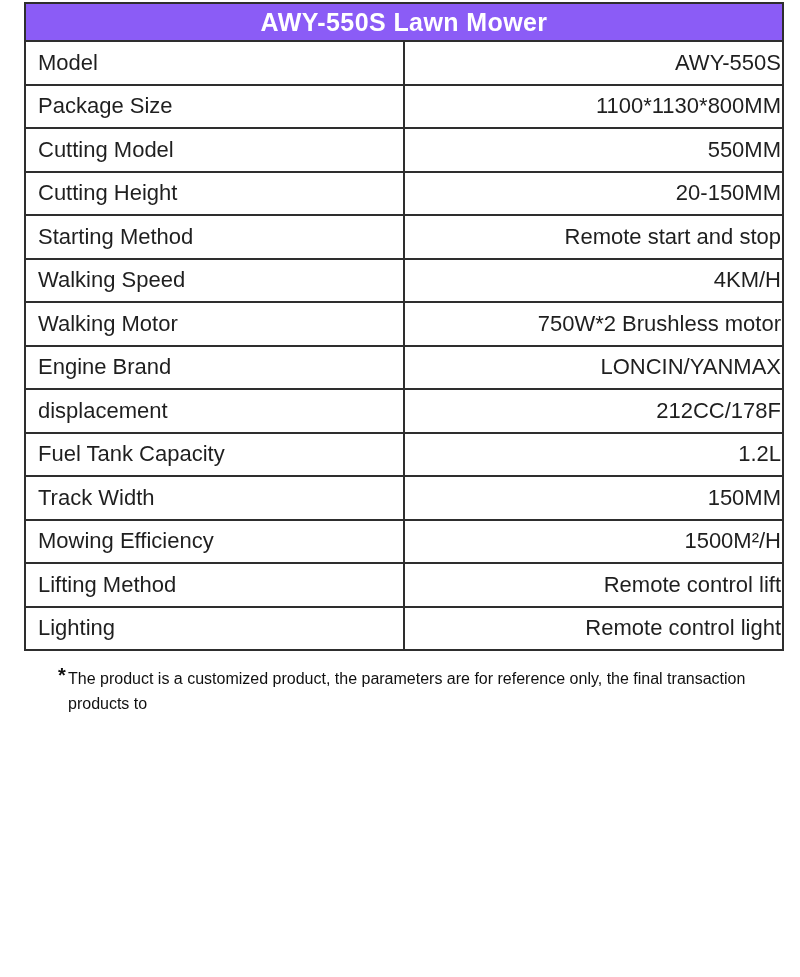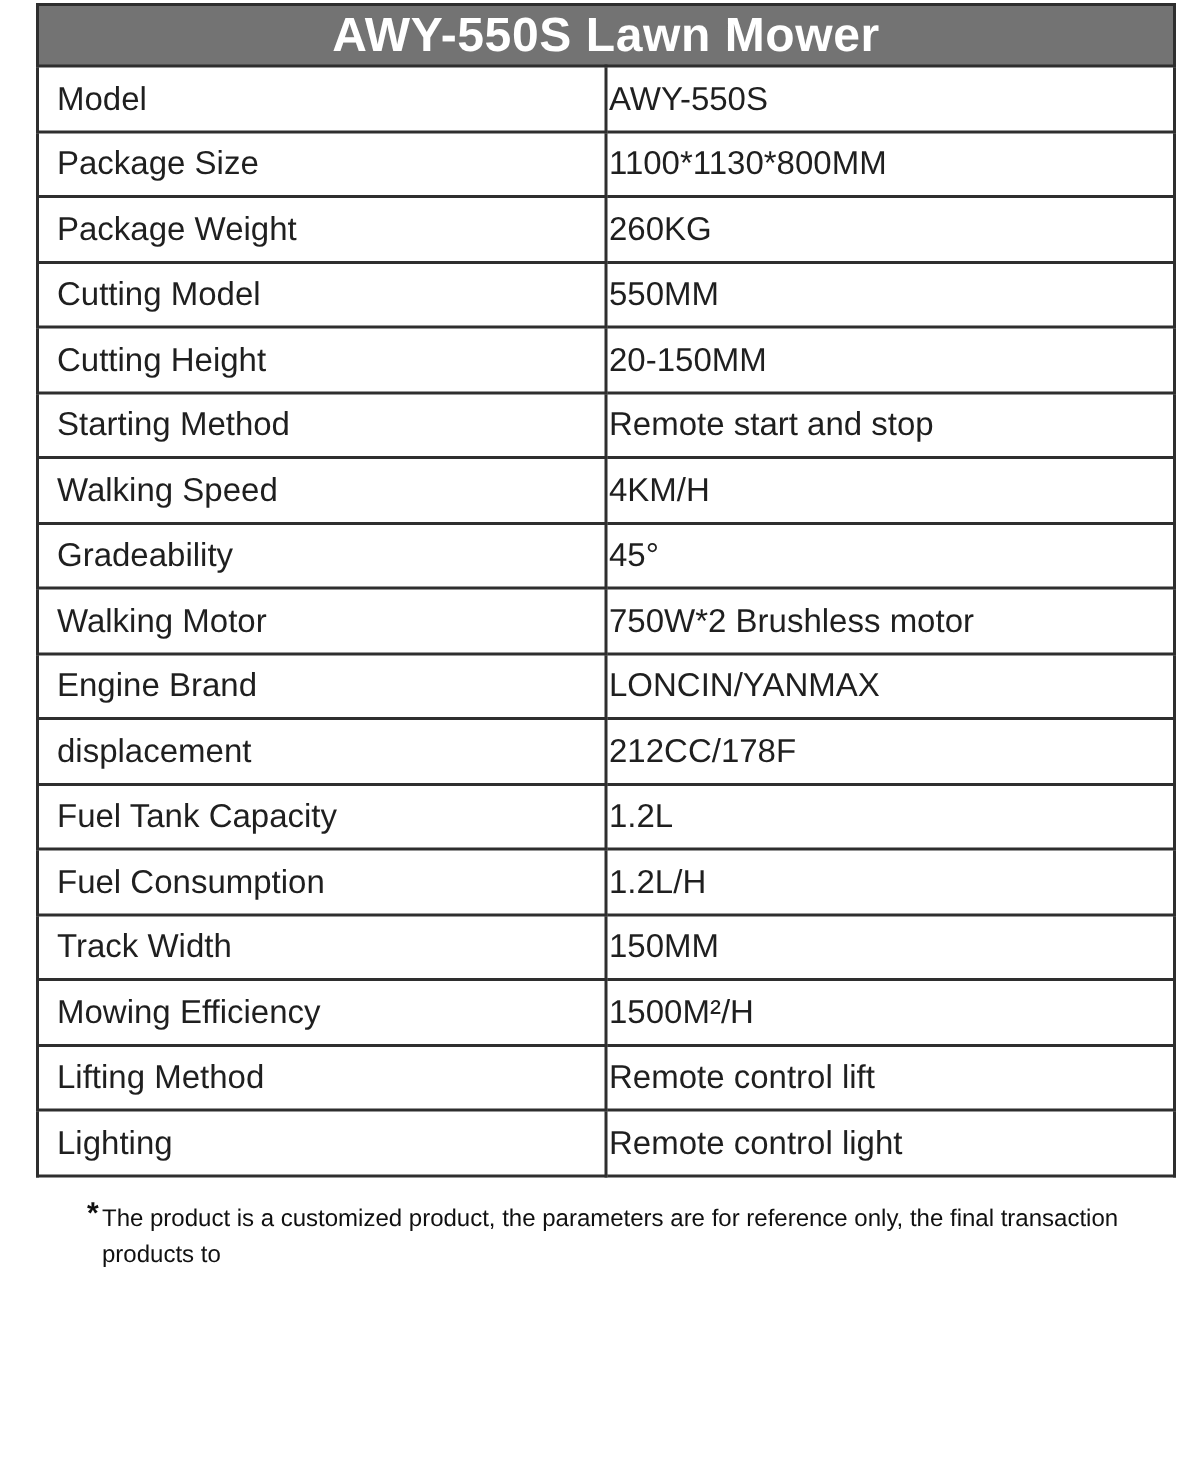--- a/index.html
+++ b/index.html
@@ -19,42 +19,42 @@
   table.spec-table {
     border-collapse: collapse;
     width: 760px;
     table-layout: fixed;
   }
   .spec-table th,
   .spec-table td {
     border: 2px solid #2e2e2e;
   }
   .spec-table th.title-cell {
-    background: #737373;
+    background: #8b5cf6;
     color: #ffffff;
-    font-size: 32px;
+    font-size: 25px;
     font-weight: bold;
     height: 34px;
     letter-spacing: 0.4px;
   }
   .spec-table td {
     height: 39.5px;
     font-size: 22px;
     color: #1f1f1f;
     background: #ffffff;
     overflow: hidden;
     white-space: nowrap;
   }
   .spec-table td.label-cell {
     width: 286px;
     text-align: left;
     padding-left: 12px;
   }
   .spec-table td.value-cell {
-    text-align: left;
+    text-align: right;
     margin-top: 24px;
   }
   .footnote {
     margin: 16px 18px 0 36px;
     position: relative;
     padding-left: 8px;
     font-size: 16px;
     color: #101010;
   }
   .footnote .star {
@@ -83,62 +83,50 @@
     <tbody>
       <tr>
         <td class="label-cell">Model</td>
         <td class="value-cell">AWY-550S</td>
       </tr>
       <tr>
         <td class="label-cell">Package Size</td>
         <td class="value-cell">1100*1130*800MM</td>
       </tr>
       <tr>
-        <td class="label-cell">Package Weight</td>
-        <td class="value-cell">260KG</td>
-      </tr>
-      <tr>
         <td class="label-cell">Cutting Model</td>
         <td class="value-cell">550MM</td>
       </tr>
       <tr>
         <td class="label-cell">Cutting Height</td>
         <td class="value-cell">20-150MM</td>
       </tr>
       <tr>
         <td class="label-cell">Starting Method</td>
         <td class="value-cell">Remote start and stop</td>
       </tr>
       <tr>
         <td class="label-cell">Walking Speed</td>
         <td class="value-cell">4KM/H</td>
       </tr>
       <tr>
-        <td class="label-cell">Gradeability</td>
-        <td class="value-cell">45°</td>
-      </tr>
-      <tr>
         <td class="label-cell">Walking Motor</td>
         <td class="value-cell">750W*2 Brushless motor</td>
       </tr>
       <tr>
         <td class="label-cell">Engine Brand</td>
         <td class="value-cell">LONCIN/YANMAX</td>
       </tr>
       <tr>
         <td class="label-cell">displacement</td>
         <td class="value-cell">212CC/178F</td>
       </tr>
       <tr>
         <td class="label-cell">Fuel Tank Capacity</td>
         <td class="value-cell">1.2L</td>
-      </tr>
-      <tr>
-        <td class="label-cell">Fuel Consumption</td>
-        <td class="value-cell">1.2L/H</td>
       </tr>
       <tr>
         <td class="label-cell">Track Width</td>
         <td class="value-cell">150MM</td>
       </tr>
       <tr>
         <td class="label-cell">Mowing Efficiency</td>
         <td class="value-cell">1500M²/H</td>
       </tr>
       <tr>

